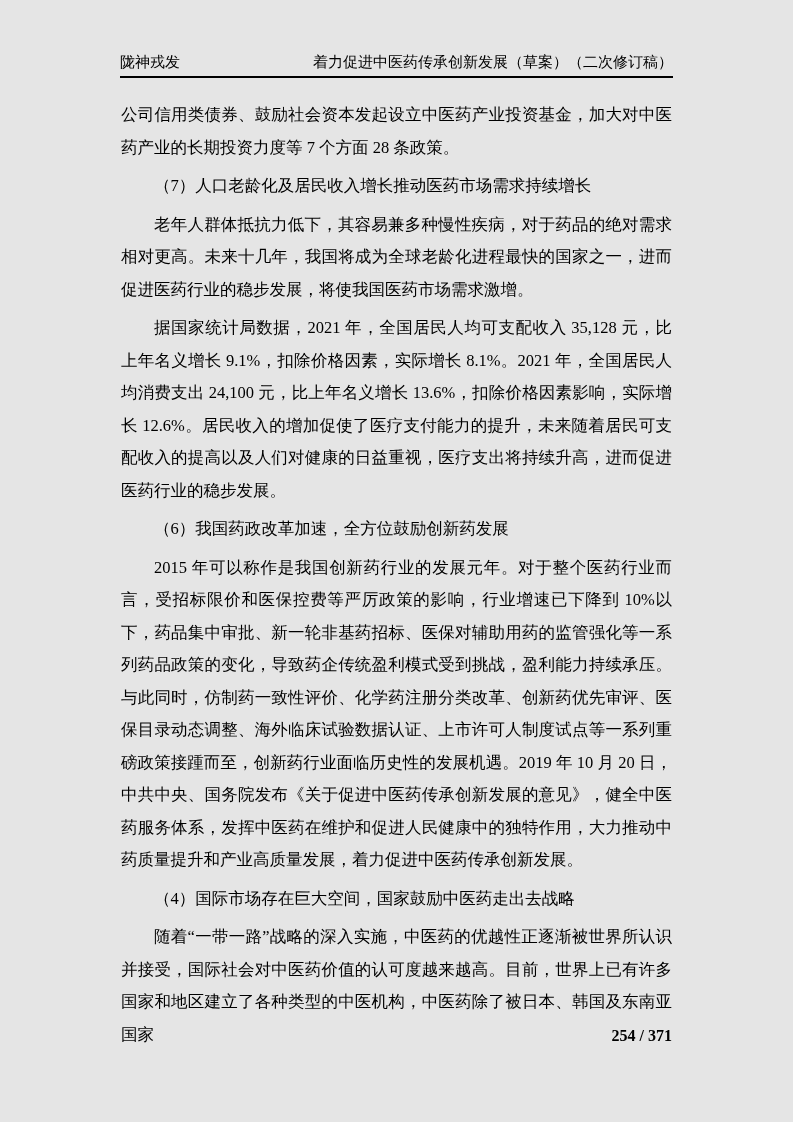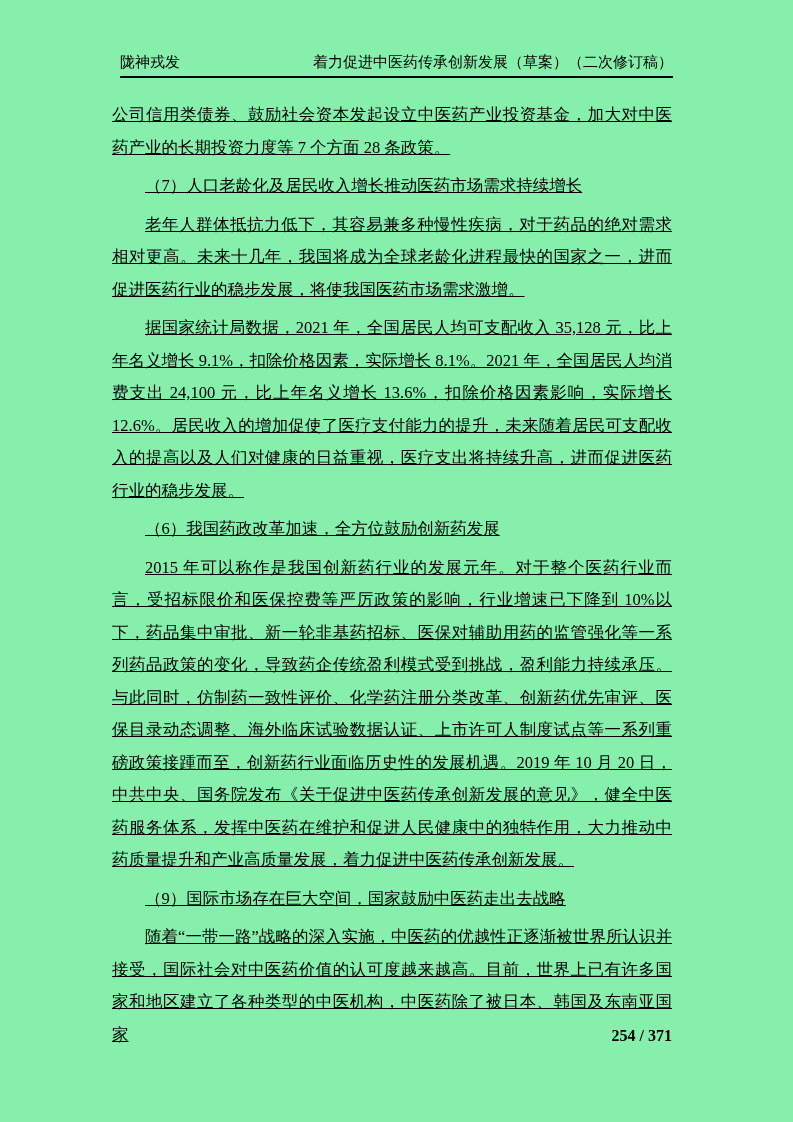--- a/index.html
+++ b/index.html
@@ -4,21 +4,21 @@
 <style>
   html, body {
     margin: 0;
     padding: 0;
     background: #ffffff;
   }
   .page {
     position: relative;
     width: 793px;
     height: 1122px;
-    background: #86efac;
+    background: #e5e5e5;
     color: #000000;
     font-family: "Liberation Serif", "DejaVu Serif", serif;
     overflow: hidden;
     box-sizing: border-box;
   }
   .page-header {
     position: absolute;
     left: 120px;
     right: 120px;
     top: 52px;
@@ -31,28 +31,27 @@
     border-bottom: 2.5px solid #000000;
   }
   .page-header .hdr-left {
     white-space: nowrap;
   }
   .page-header .hdr-right {
     white-space: nowrap;
   }
   .doc-body {
     position: absolute;
-    left: 112px;
+    left: 121px;
     right: 121px;
     top: 99px;
     font-size: 16.5px;
     line-height: 32.5px;
     text-align: justify;
     text-justify: inter-ideograph;
-    text-decoration: underline;
   }
   .doc-body p {
     margin: 0 0 6px 0;
     text-indent: 2em;
   }
   .doc-body p.no-indent {
     text-indent: 0;
   }
   .doc-body p.section-heading {
     text-align: left;
@@ -76,21 +75,21 @@
     <span class="hdr-right">着力促进中医药传承创新发展（草案）（二次修订稿）</span>
   </div>
 
   <div class="doc-body">
     <p class="no-indent">公司信用类债券、鼓励社会资本发起设立中医药产业投资基金，加大对中医药产业的长期投资力度等 7 个方面 28 条政策。</p>
     <p class="section-heading">（7）人口老龄化及居民收入增长推动医药市场需求持续增长</p>
     <p>老年人群体抵抗力低下，其容易兼多种慢性疾病，对于药品的绝对需求相对更高。未来十几年，我国将成为全球老龄化进程最快的国家之一，进而促进医药行业的稳步发展，将使我国医药市场需求激增。</p>
     <p>据国家统计局数据，2021 年，全国居民人均可支配收入 35,128 元，比上年名义增长 9.1%，扣除价格因素，实际增长 8.1%。2021 年，全国居民人均消费支出 24,100 元，比上年名义增长 13.6%，扣除价格因素影响，实际增长 12.6%。居民收入的增加促使了医疗支付能力的提升，未来随着居民可支配收入的提高以及人们对健康的日益重视，医疗支出将持续升高，进而促进医药行业的稳步发展。</p>
     <p class="section-heading">（6）我国药政改革加速，全方位鼓励创新药发展</p>
     <p>2015 年可以称作是我国创新药行业的发展元年。对于整个医药行业而言，受招标限价和医保控费等严厉政策的影响，行业增速已下降到 10%以下，药品集中审批、新一轮非基药招标、医保对辅助用药的监管强化等一系列药品政策的变化，导致药企传统盈利模式受到挑战，盈利能力持续承压。与此同时，仿制药一致性评价、化学药注册分类改革、创新药优先审评、医保目录动态调整、海外临床试验数据认证、上市许可人制度试点等一系列重磅政策接踵而至，创新药行业面临历史性的发展机遇。2019 年 10 月 20 日，中共中央、国务院发布《关于促进中医药传承创新发展的意见》，健全中医药服务体系，发挥中医药在维护和促进人民健康中的独特作用，大力推动中药质量提升和产业高质量发展，着力促进中医药传承创新发展。</p>
-    <p class="section-heading">（9）国际市场存在巨大空间，国家鼓励中医药走出去战略</p>
+    <p class="section-heading">（4）国际市场存在巨大空间，国家鼓励中医药走出去战略</p>
     <p>随着“一带一路”战略的深入实施，中医药的优越性正逐渐被世界所认识并接受，国际社会对中医药价值的认可度越来越高。目前，世界上已有许多国家和地区建立了各种类型的中医机构，中医药除了被日本、韩国及东南亚国家</p>
   </div>
 
   <div class="page-footer">
     <span>254 / 371</span>
   </div>
 
 </div>
 
 </body></html>

